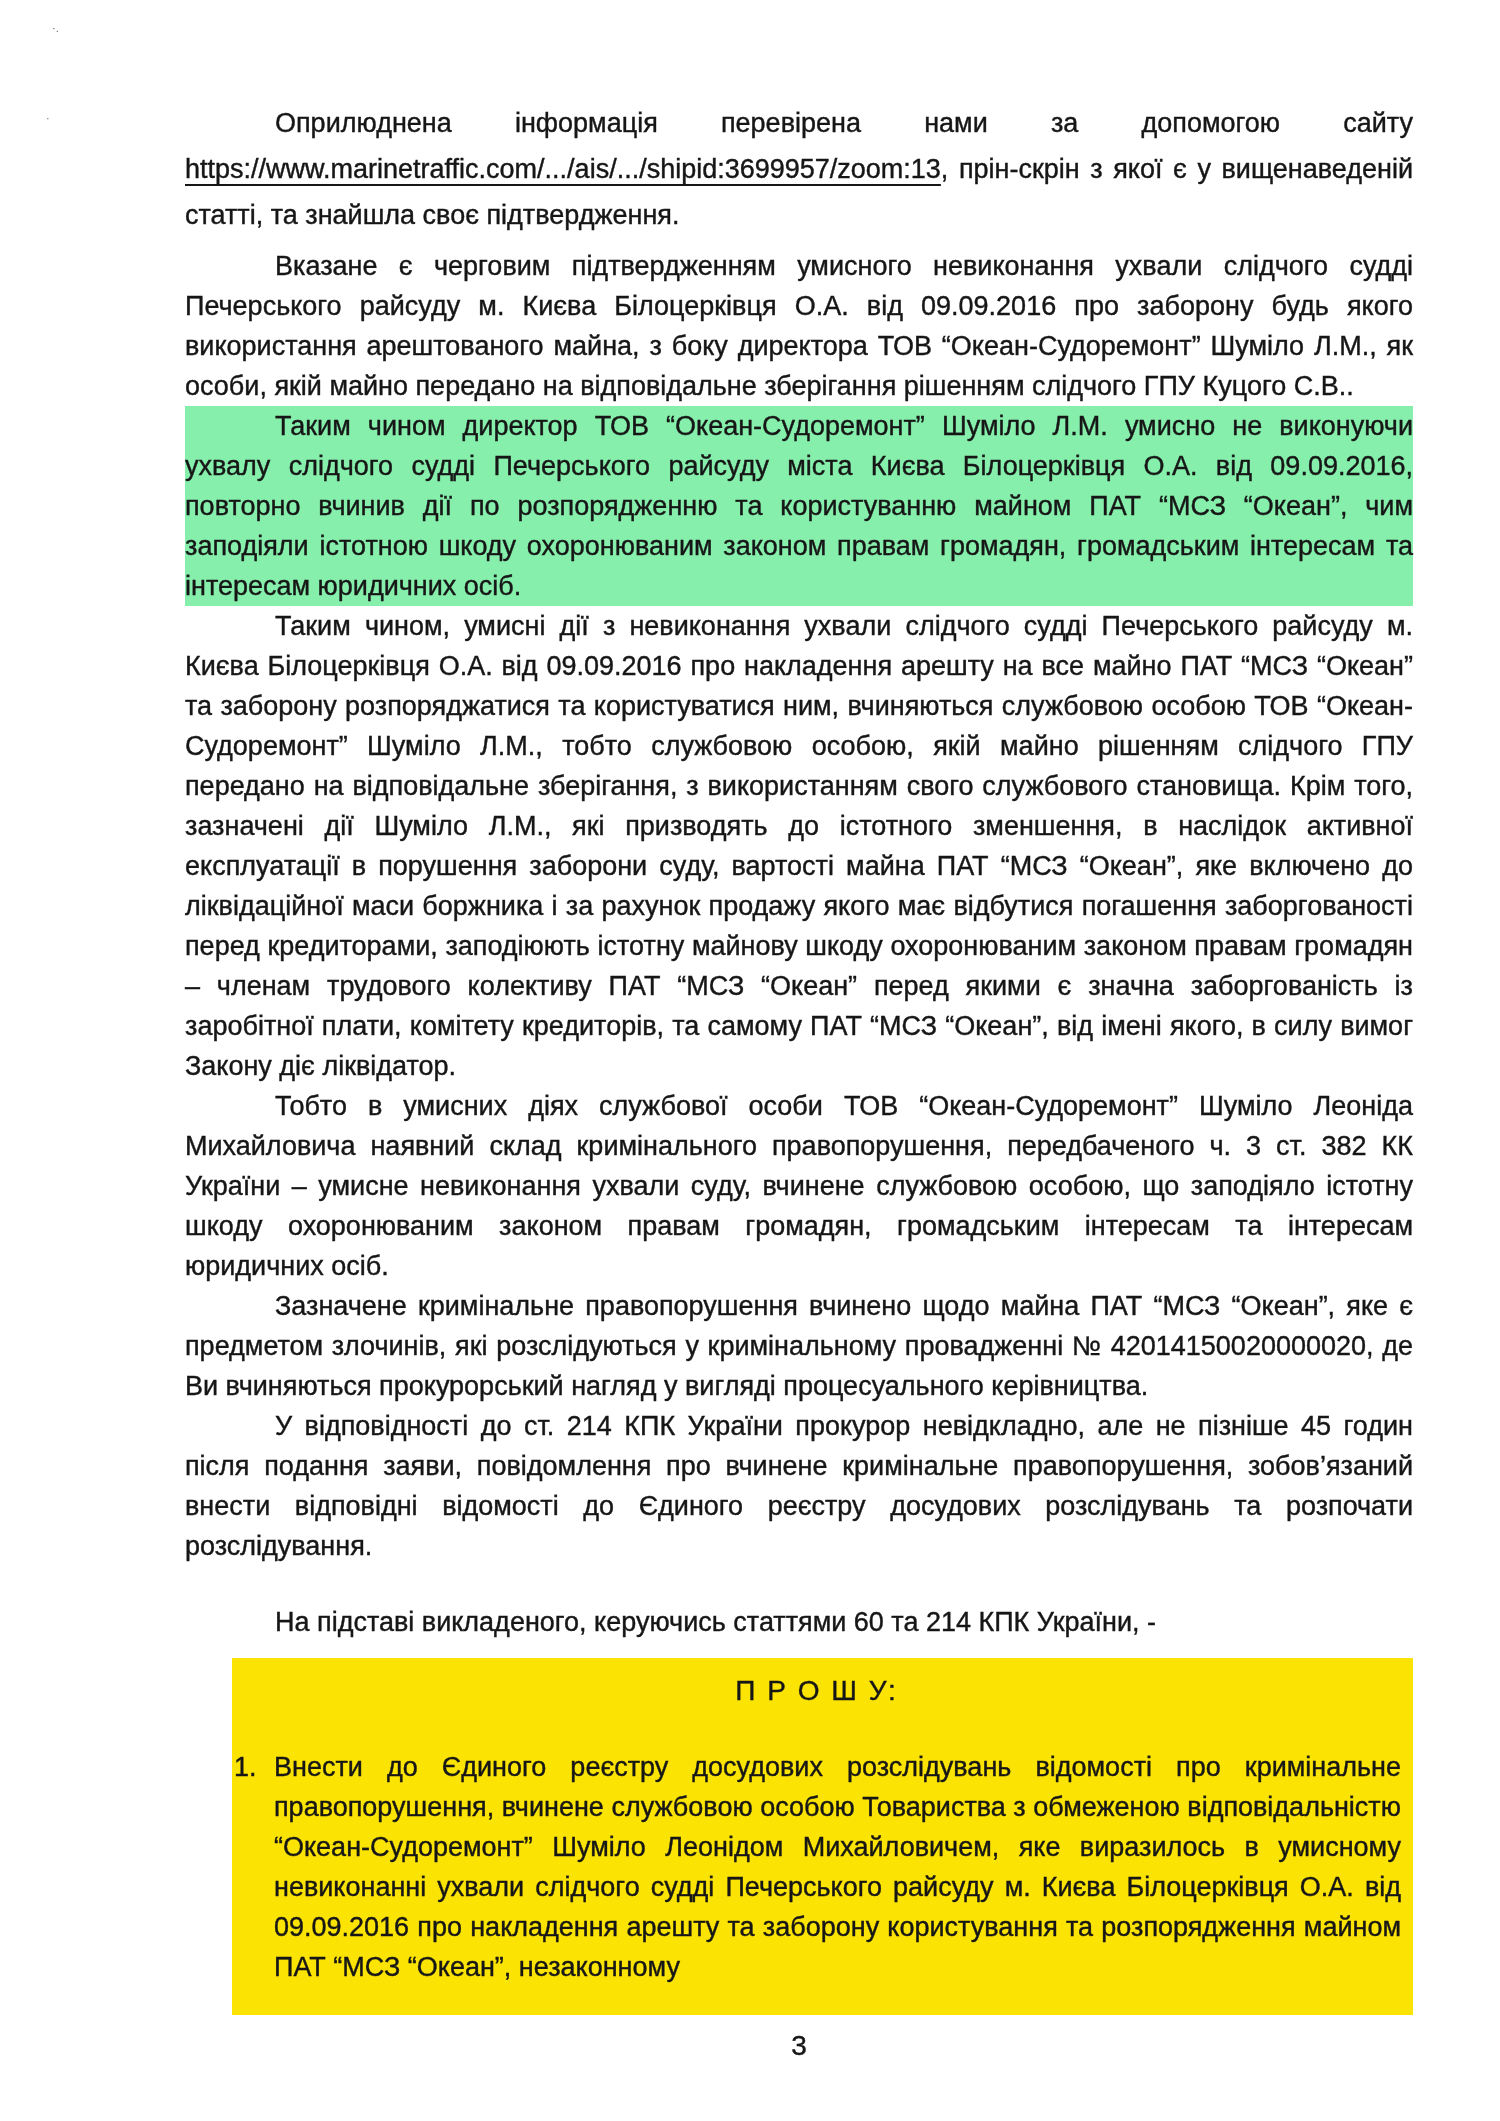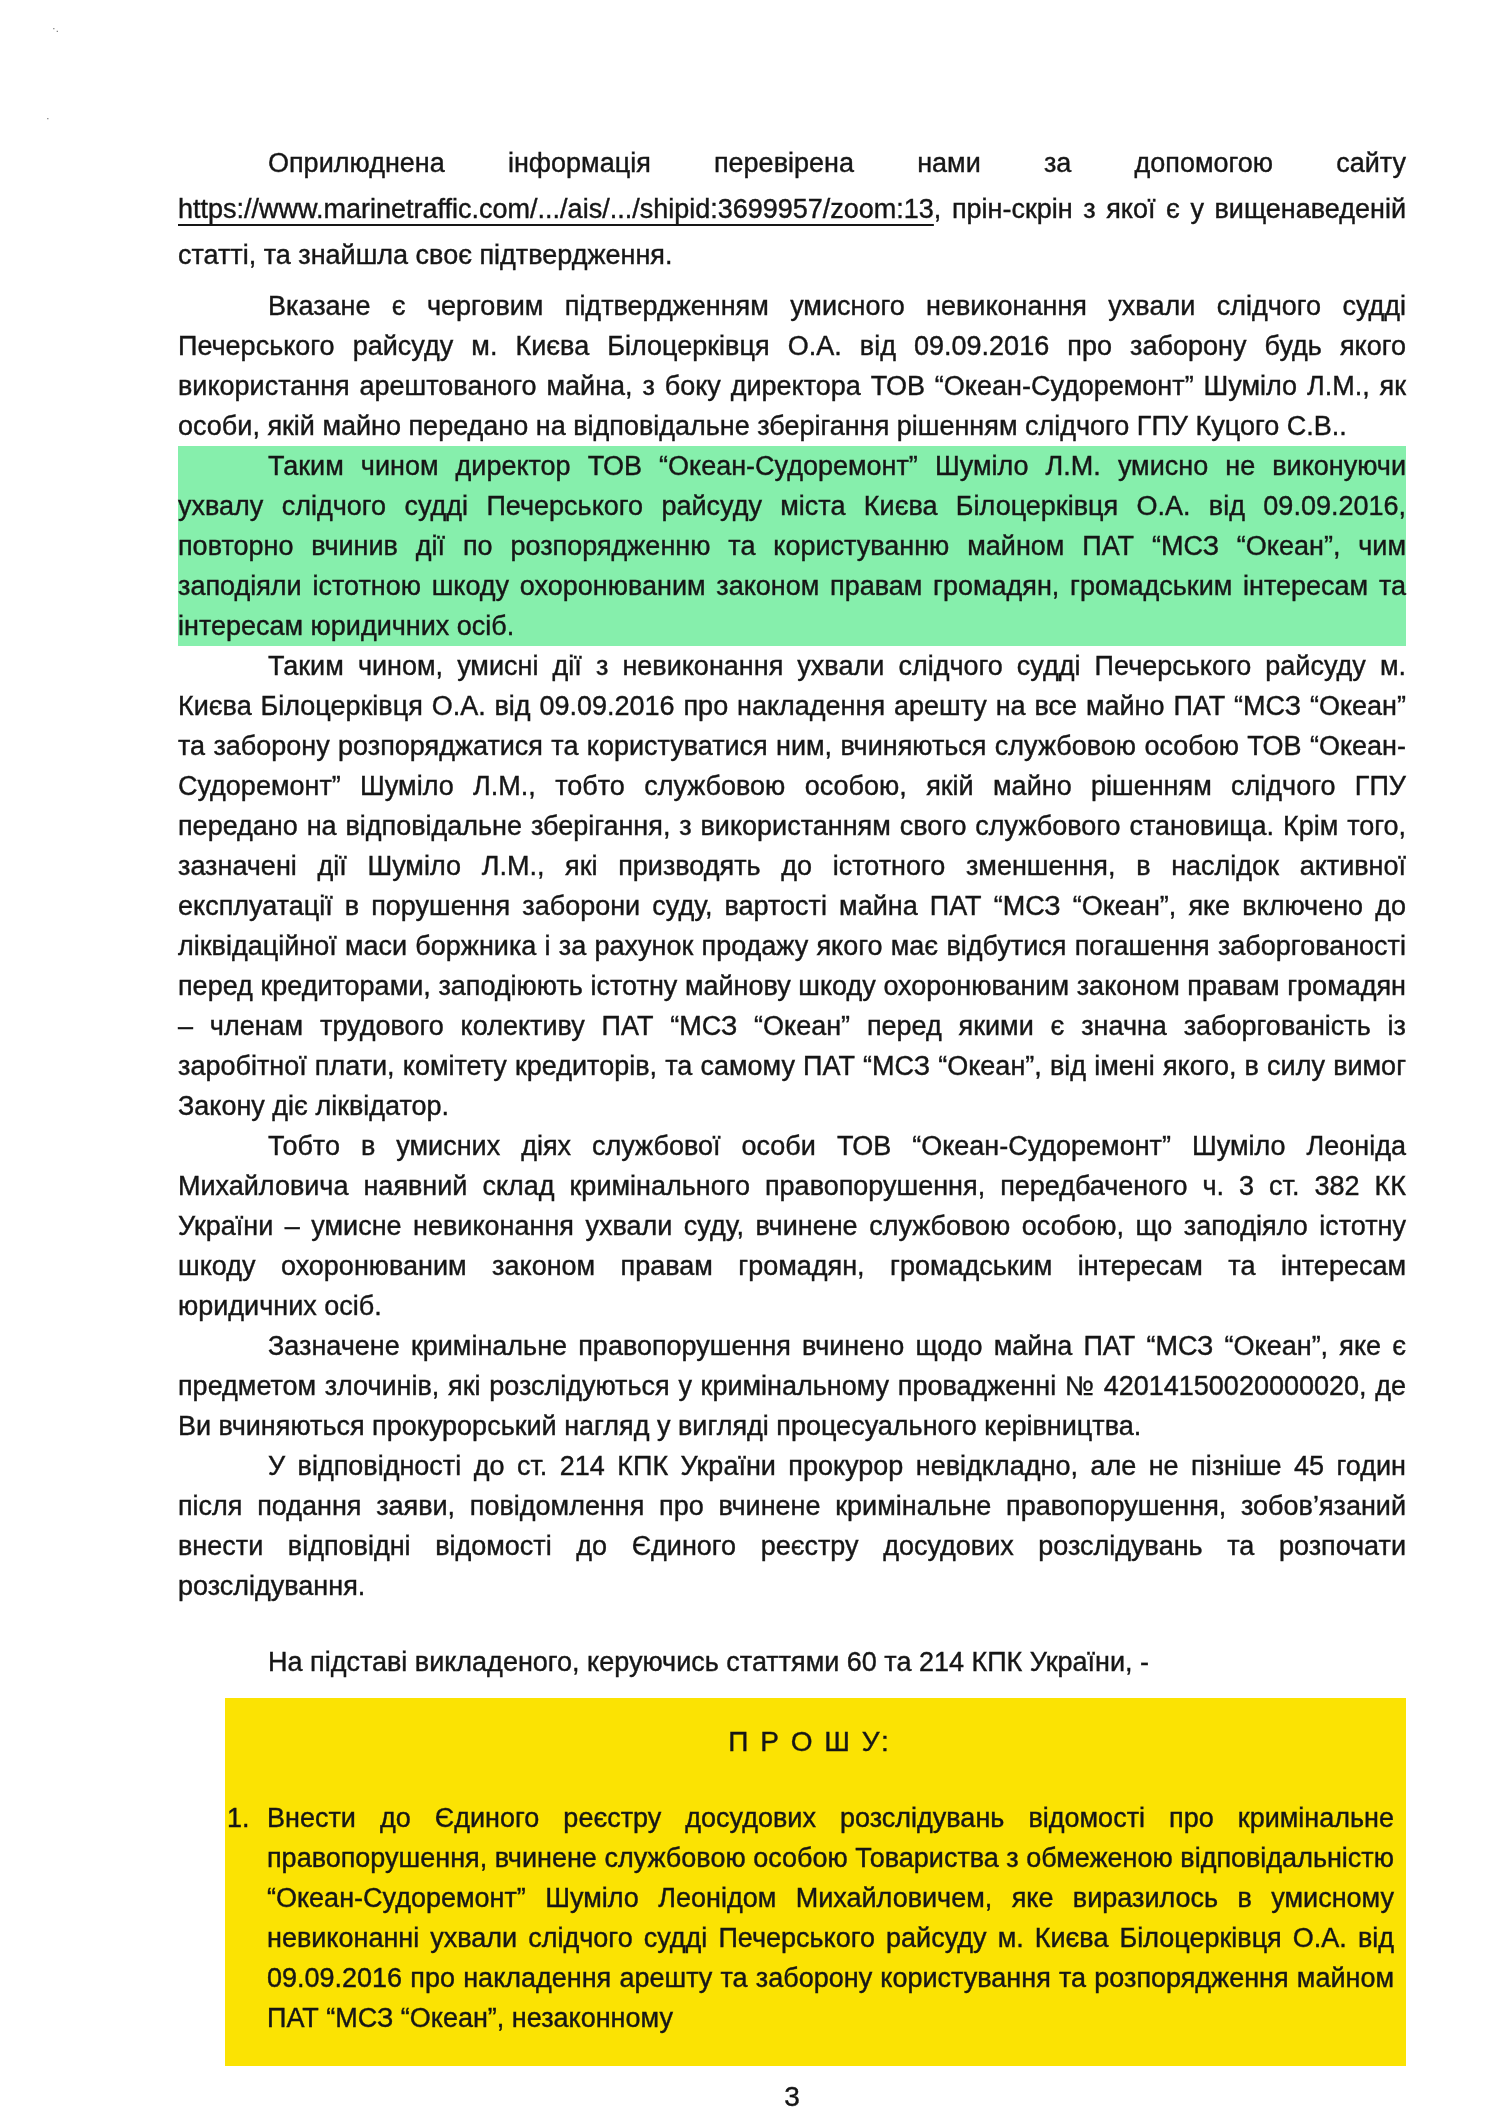--- a/index.html
+++ b/index.html
@@ -11,24 +11,23 @@
     font-family: "Liberation Sans", sans-serif;
     color: #161616;
     overflow: hidden;
     -webkit-text-stroke: 0.4px currentColor;
   }
   .speck { position: absolute; color: #6a6a6a; font-size: 11px; -webkit-text-stroke: 0; }
   .speck1 { left: 52px; top: 22px; }
   .speck2 { left: 46px; top: 112px; }
   .content {
     position: absolute;
-    left: 178px;
+    left: 185px;
     top: 100px;
     width: 1228px;
-    margin-top: 40px;
   }
   .para {
     margin: 0;
     font-size: 27px;
     line-height: 40px;
     text-align: justify;
     hyphens: none;
   }
   .indent { text-indent: 90px; }
   .p1 { line-height: 46px; margin-bottom: 8px; }
@@ -37,21 +36,21 @@
     text-decoration: underline;
     text-decoration-thickness: 2px;
     text-underline-offset: 6px;
     cursor: pointer;
   }
   .highlight-block {  }
   .basis { margin-top: 36px; text-align: left; }
   .request-block {
     margin-left: 47px;
     margin-top: 16px;
-    padding: 24px 12px 28px 0;
+    padding: 13px 12px 28px 0;
   }
   .request-heading {
     text-align: center;
     font-size: 28px;
     line-height: 40px;
     letter-spacing: 2px;
     margin-bottom: 36px;
   }
   .list-item {
     position: relative;

